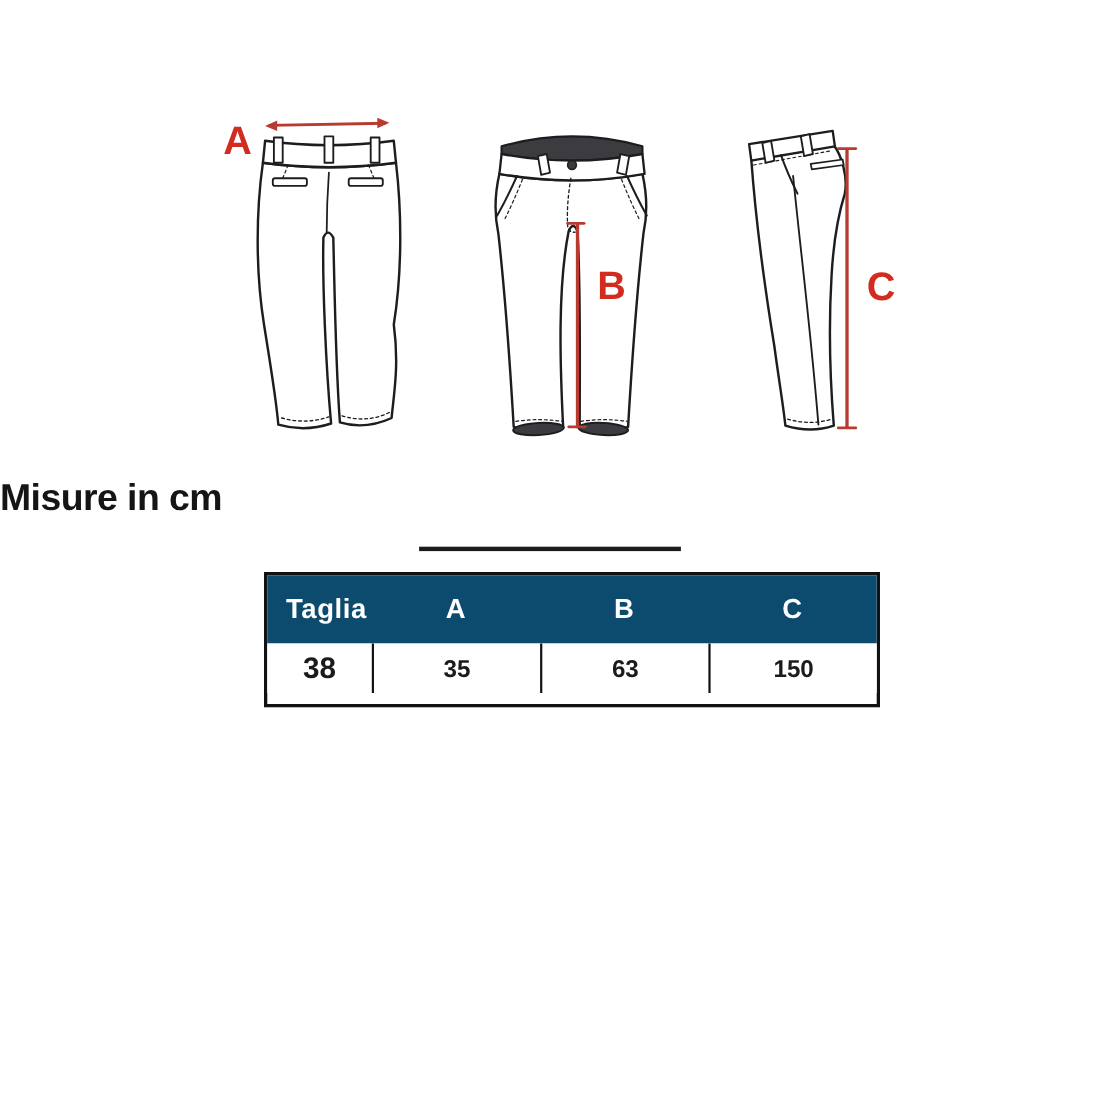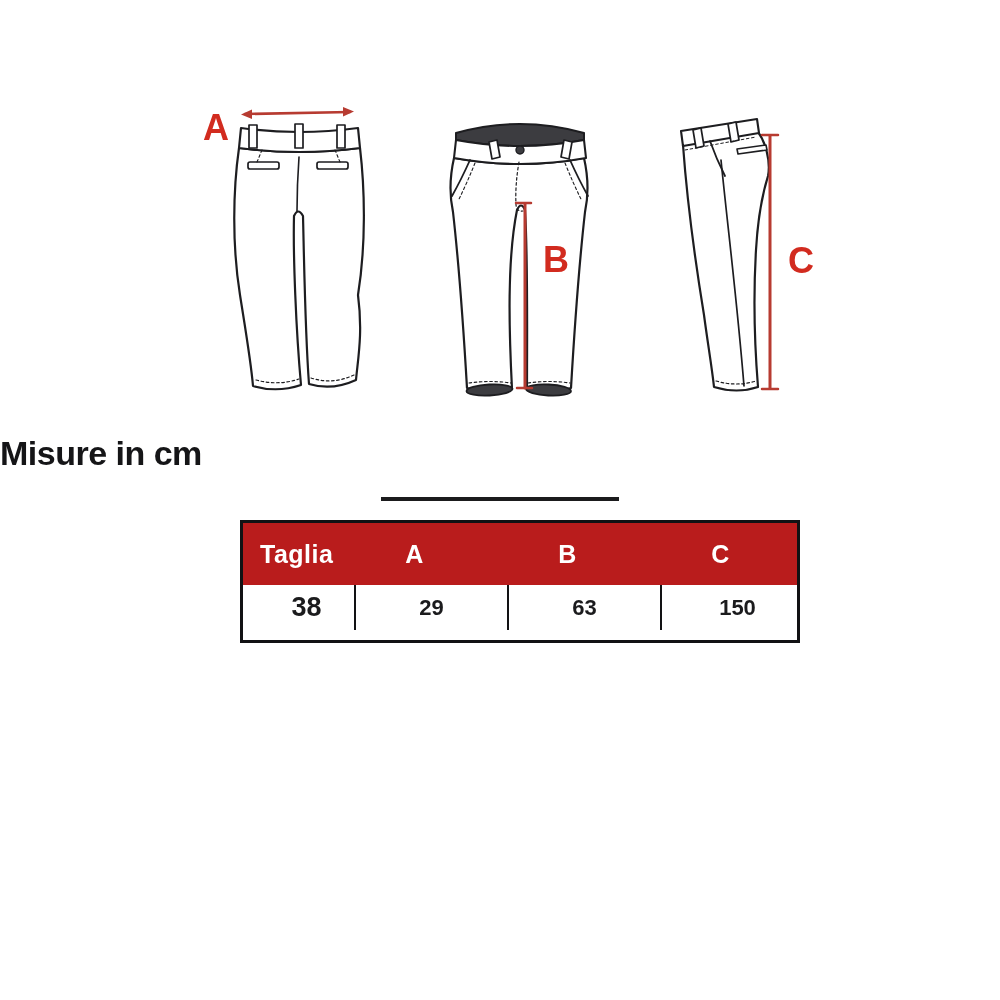--- a/index.html
+++ b/index.html
@@ -33,30 +33,30 @@
     position:absolute;left:381px;top:497px;width:238px;height:4px;background:#1b1b1d;
   }
 
   
   .size-table{
     position:absolute;left:240px;top:520px;width:560px;height:123px;
     box-sizing:border-box;border:3px solid #121214;background:#ffffff;
   }
   .thead{
     display:grid;grid-template-columns:95px 153px 153px 153px;
-    height:62px;background:#b91c1c;color:#ffffff;
+    height:62px;background:#0c4a6e;color:#ffffff;
   }
   .th{
     display:flex;align-items:center;justify-content:center;
     font-size:25px;font-weight:700;letter-spacing:0.5px;
   }
   .th.taglia{justify-content:flex-start;padding-left:17px;font-size:25px;}
   .trow{
     display:grid;grid-template-columns:95px 153px 153px 153px;
-    height:45px;background:#ffffff;color:#1b1b1d;margin-left:16px;
+    height:45px;background:#ffffff;color:#1b1b1d;
   }
   .td{
     display:flex;align-items:center;justify-content:center;
     font-size:22px;font-weight:700;
   }
   .td.size{font-size:27px;}
   .td + .td{border-left:2.5px solid #121214;}
 </style>
 </head>
 <body>
@@ -138,19 +138,19 @@
 
   <div class="size-table">
     <div class="thead">
       <div class="th taglia">Taglia</div>
       <div class="th">A</div>
       <div class="th">B</div>
       <div class="th">C</div>
     </div>
     <div class="trow">
       <div class="td size">38</div>
-      <div class="td">29</div>
+      <div class="td">35</div>
       <div class="td">63</div>
       <div class="td">150</div>
     </div>
   </div>
 
 </div>
 
 </body></html>

